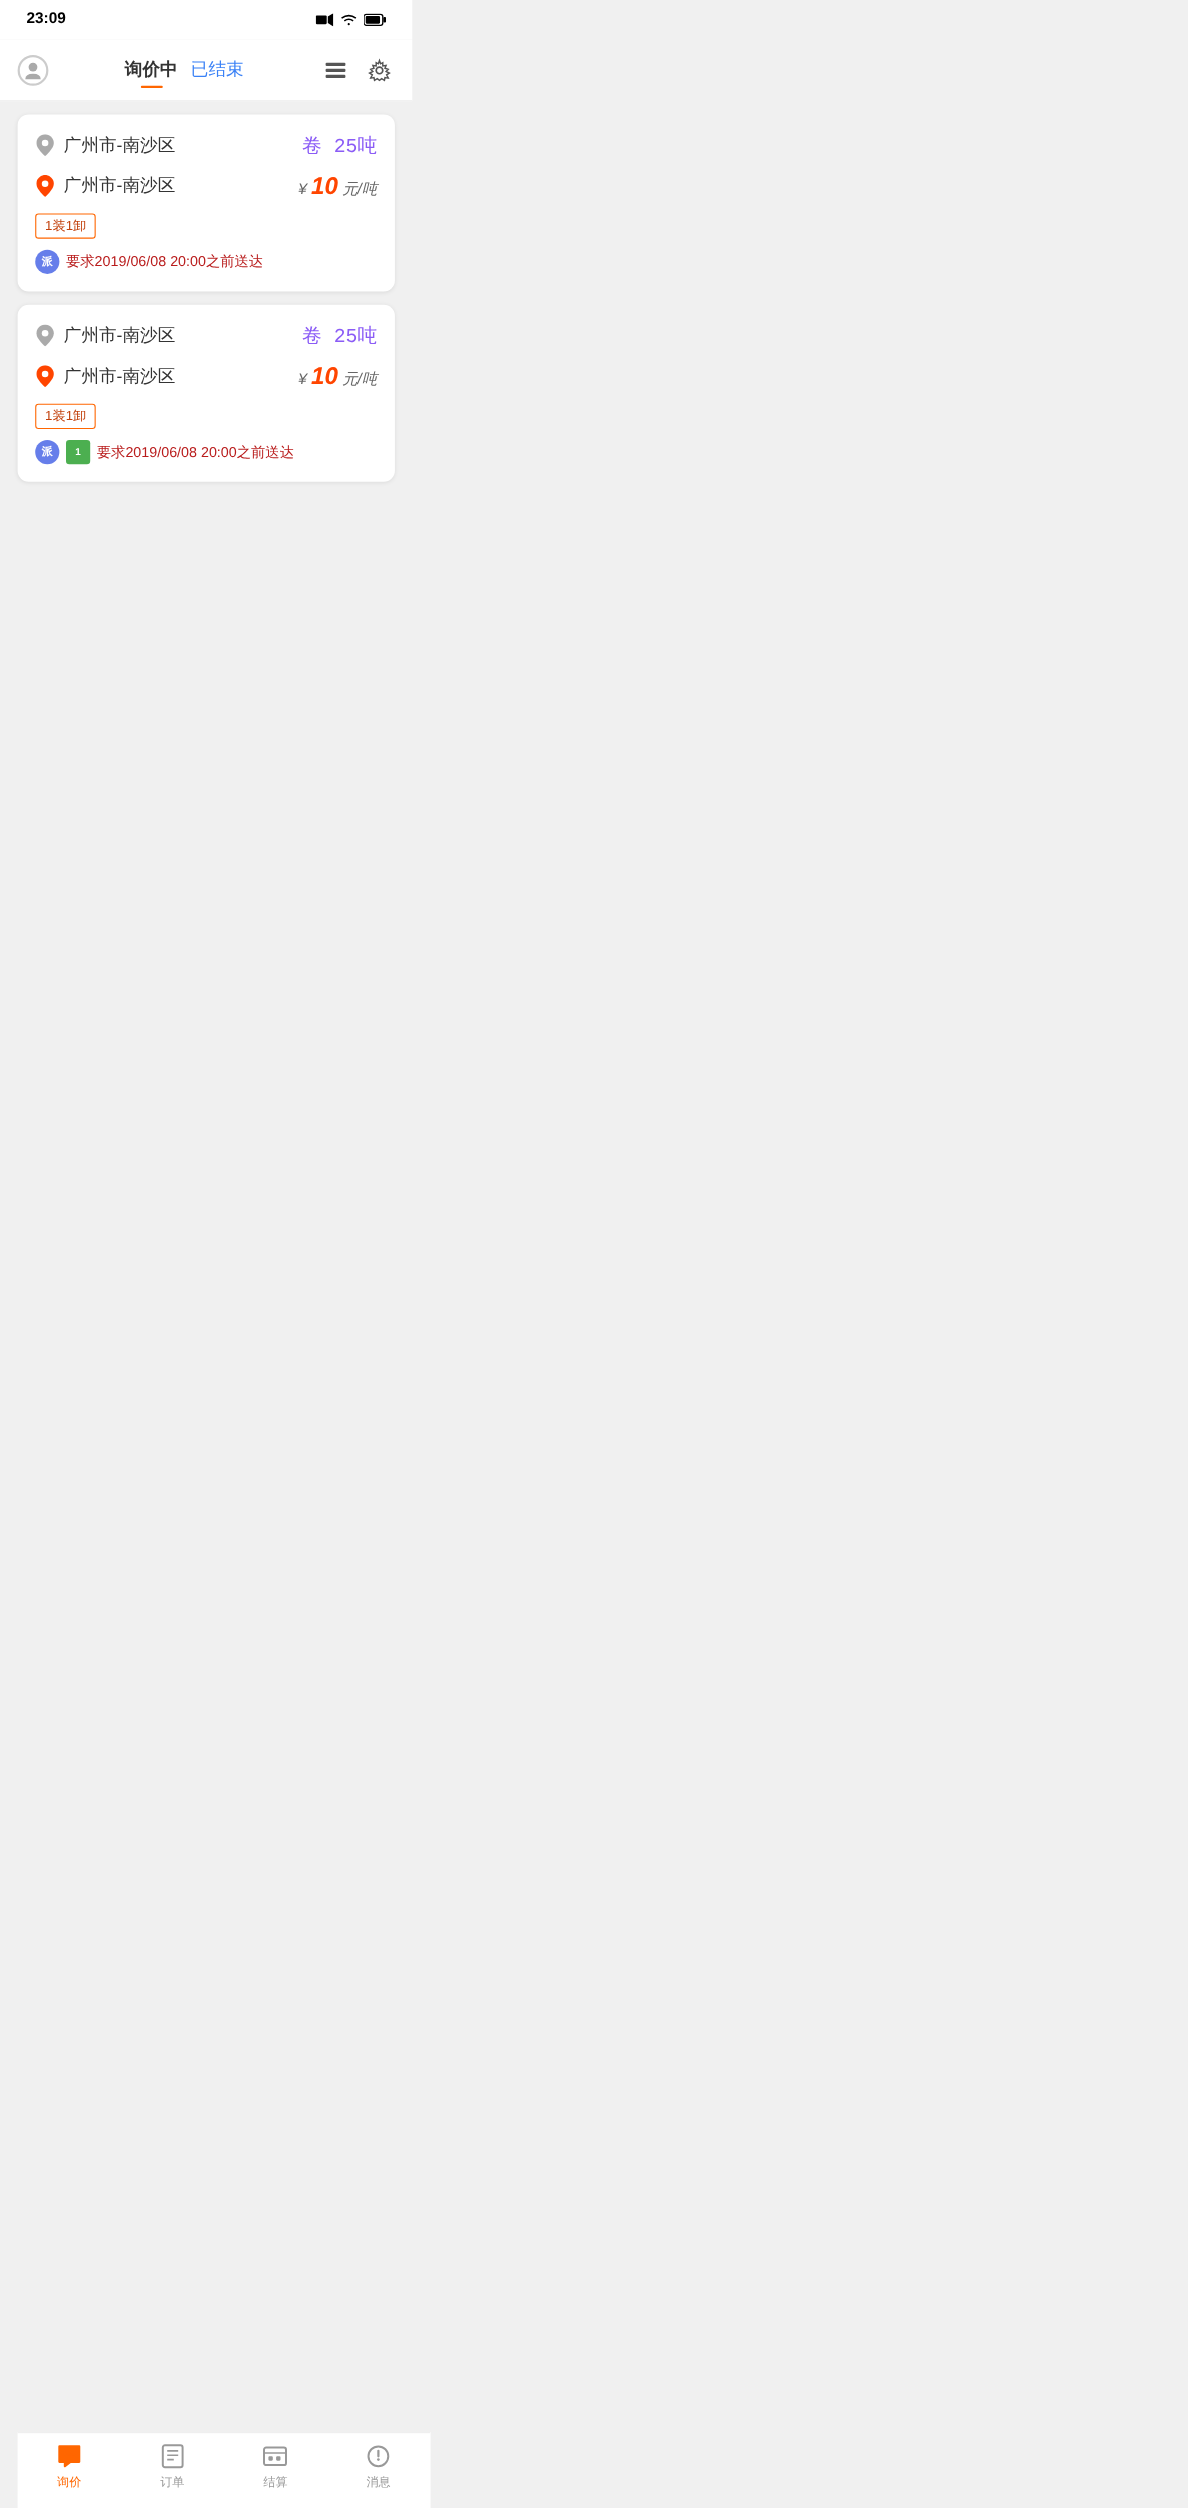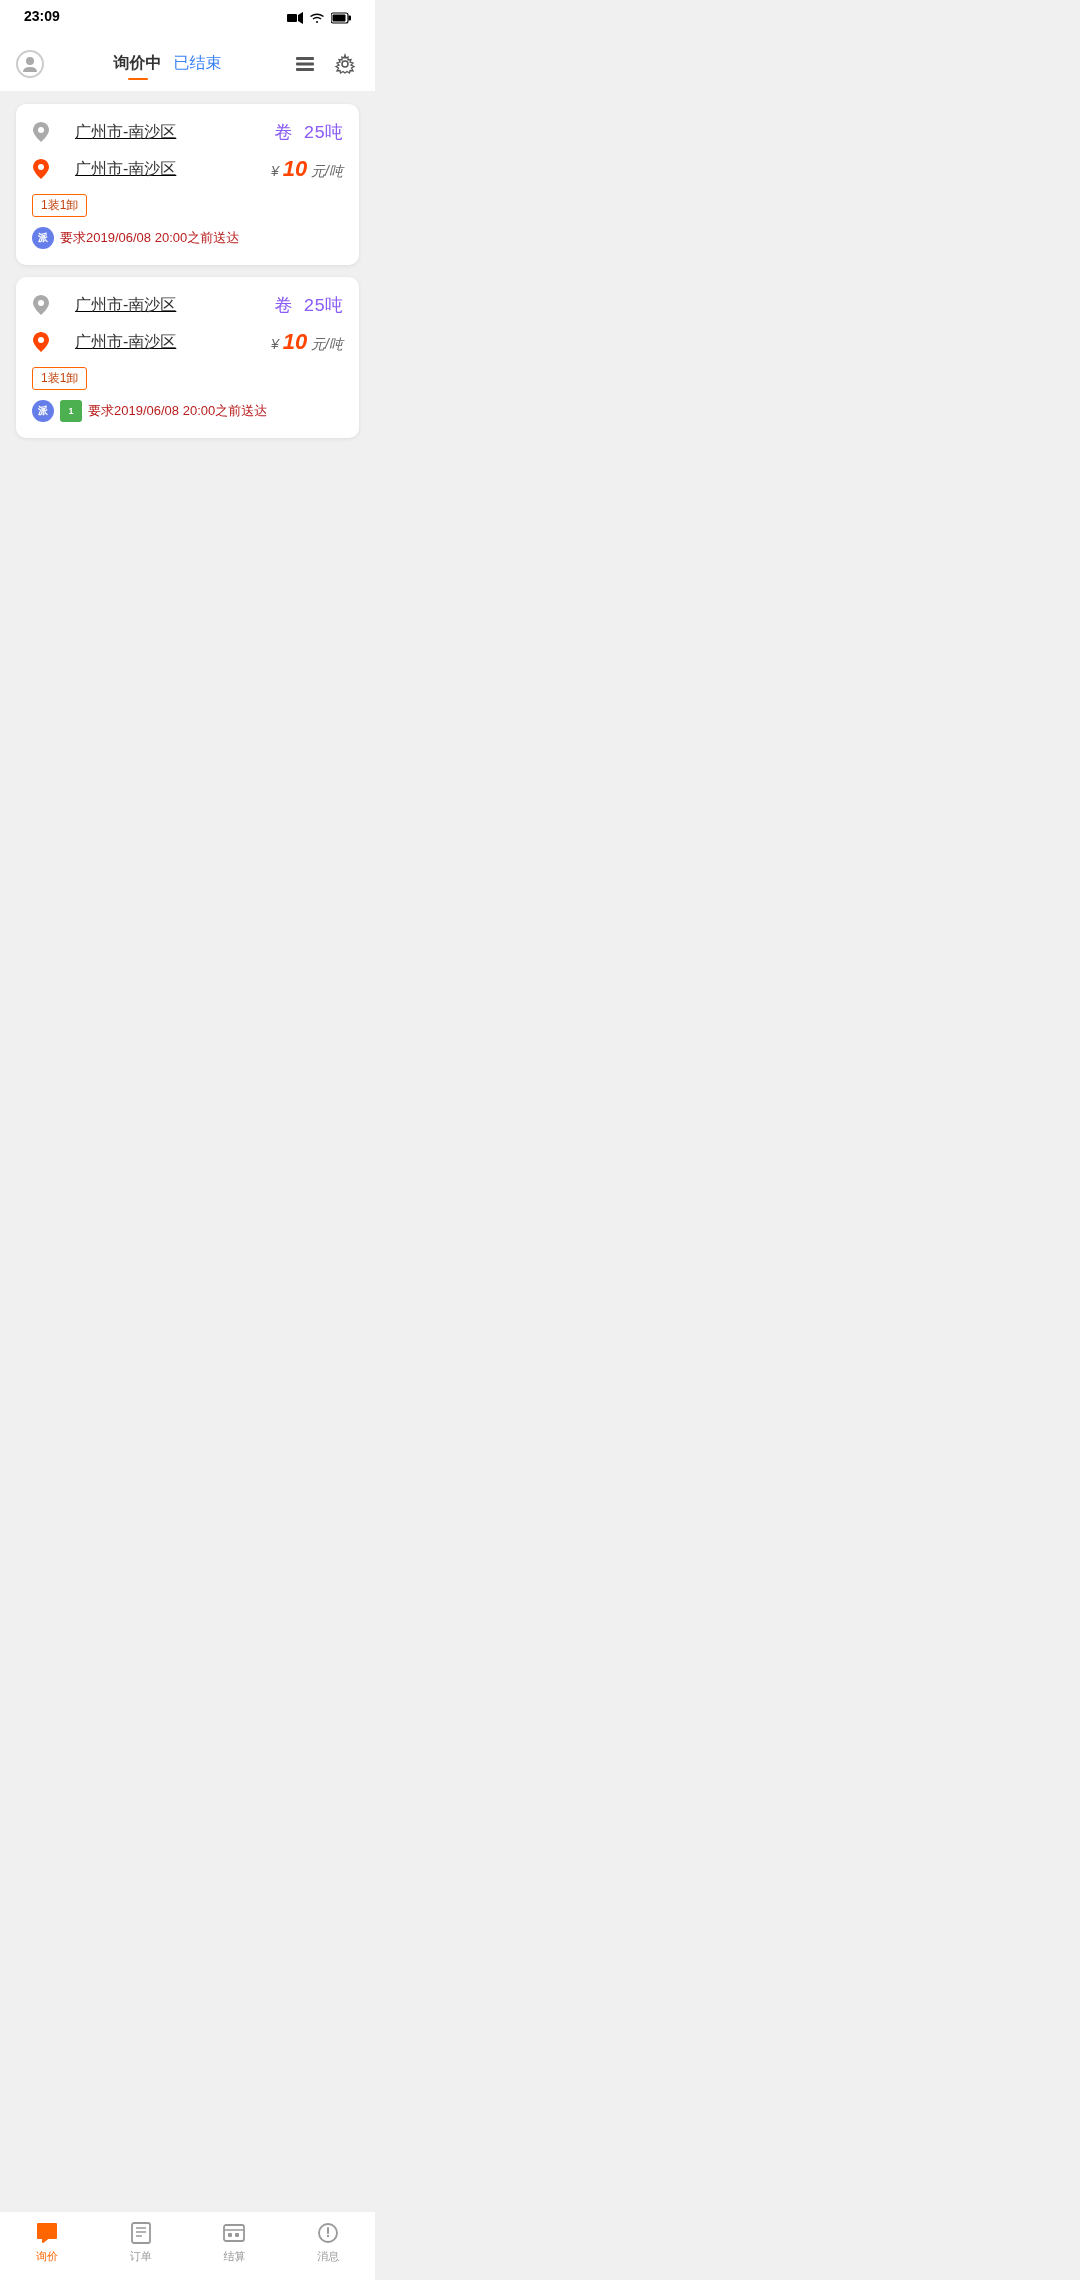--- a/index.html
+++ b/index.html
@@ -124,22 +124,21 @@
     .route-row {
       display: flex;
       align-items: center;
       justify-content: space-between;
       margin-bottom: 12px;
     }
 
     .route-left {
       display: flex;
       align-items: center;
-      gap: 25px;
-      text-decoration: underline;
+      gap: 8px;
     }
 
     .location-icon {
       width: 18px;
       height: 18px;
       display: flex;
       align-items: center;
       justify-content: center;
     }
 
@@ -217,21 +216,21 @@
 
     .deadline-text {
       font-size: 13px;
       color: #b91c1c;
     }
 
     
     .bottom-nav {
       position: fixed;
       bottom: 0;
-      left: 0;
+      left: 16px;
       width: 375px;
       background: #fff;
       display: flex;
       justify-content: space-around;
       align-items: center;
       padding: 8px 0 16px;
       border-top: 1px solid #eee;
     }
 
     .bottom-nav-item {

